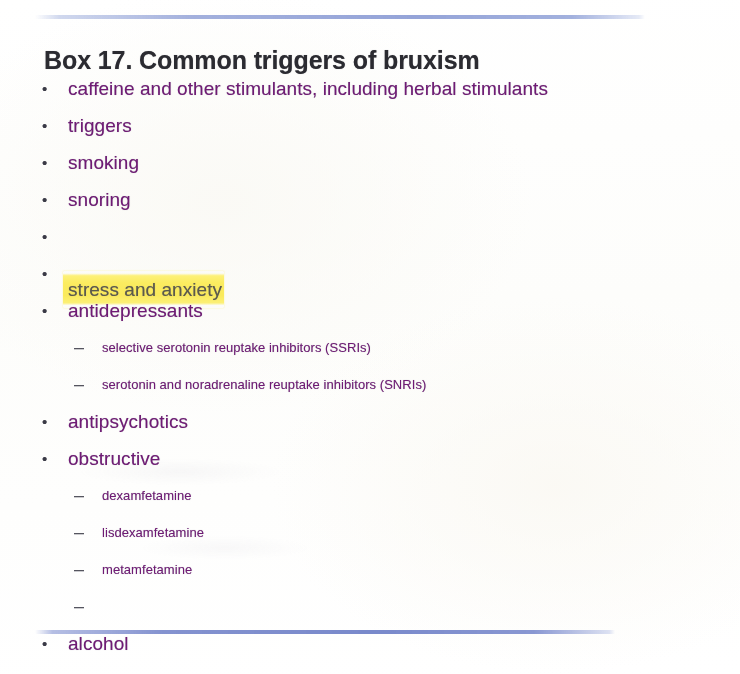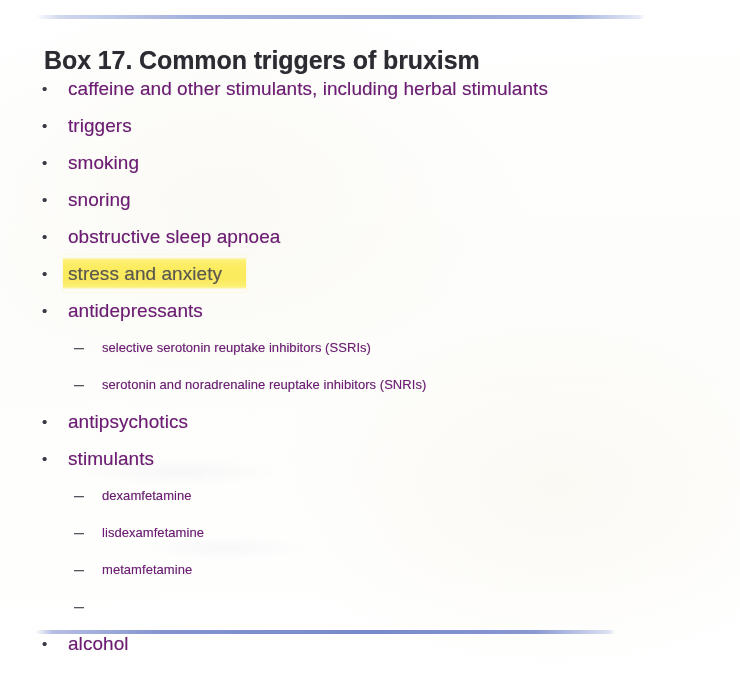--- a/index.html
+++ b/index.html
@@ -159,25 +159,26 @@
   
   .label.highlighted {
     background: linear-gradient(
         to bottom,
         rgba(253,240,112,0)   6%,
         rgba(253,240,112,.94) 13%,
         rgba(251,236, 96,1)   32%,
         rgba(250,234, 92,1)   66%,
         rgba(252,239,108,.93) 86%,
         rgba(253,241,120,0)   93%);
-    padding: 0 24px 0 5px;
+    padding: 0 2px 0 5px;
     margin-left: -5px;
     border-radius: 1px;
     color: #5c5a4a;
     box-shadow: 0 0 1.5px rgba(250,233,90,.7);
+    margin-top: 16px;
   }
 </style>
 </head>
 <body>
 
 <div id="page">
 
   <div id="paper-texture"></div>
   <div id="showthrough"></div>
 
@@ -197,21 +198,20 @@
       <div class="row level-1">
         <span class="marker">•</span>
         <span class="label">smoking</span>
       </div>
       <div class="row level-1">
         <span class="marker">•</span>
         <span class="label">snoring</span>
       </div>
       <div class="row level-1">
         <span class="marker">•</span>
-        <span class="label">obstructive sleep apnoea</span>
       </div>
       <div class="row level-1">
         <span class="marker">•</span>
         <span class="label highlighted">stress and anxiety</span>
       </div>
       <div class="row level-1">
         <span class="marker">•</span>
         <span class="label">antidepressants</span>
       </div>
       <div class="row level-2">
@@ -221,21 +221,21 @@
       <div class="row level-2">
         <span class="marker">–</span>
         <span class="label">serotonin and noradrenaline reuptake inhibitors (SNRIs)</span>
       </div>
       <div class="row level-1">
         <span class="marker">•</span>
         <span class="label">antipsychotics</span>
       </div>
       <div class="row level-1">
         <span class="marker">•</span>
-        <span class="label">stimulants</span>
+        <span class="label">obstructive</span>
       </div>
       <div class="row level-2">
         <span class="marker">–</span>
         <span class="label">dexamfetamine</span>
       </div>
       <div class="row level-2">
         <span class="marker">–</span>
         <span class="label">lisdexamfetamine</span>
       </div>
       <div class="row level-2">

